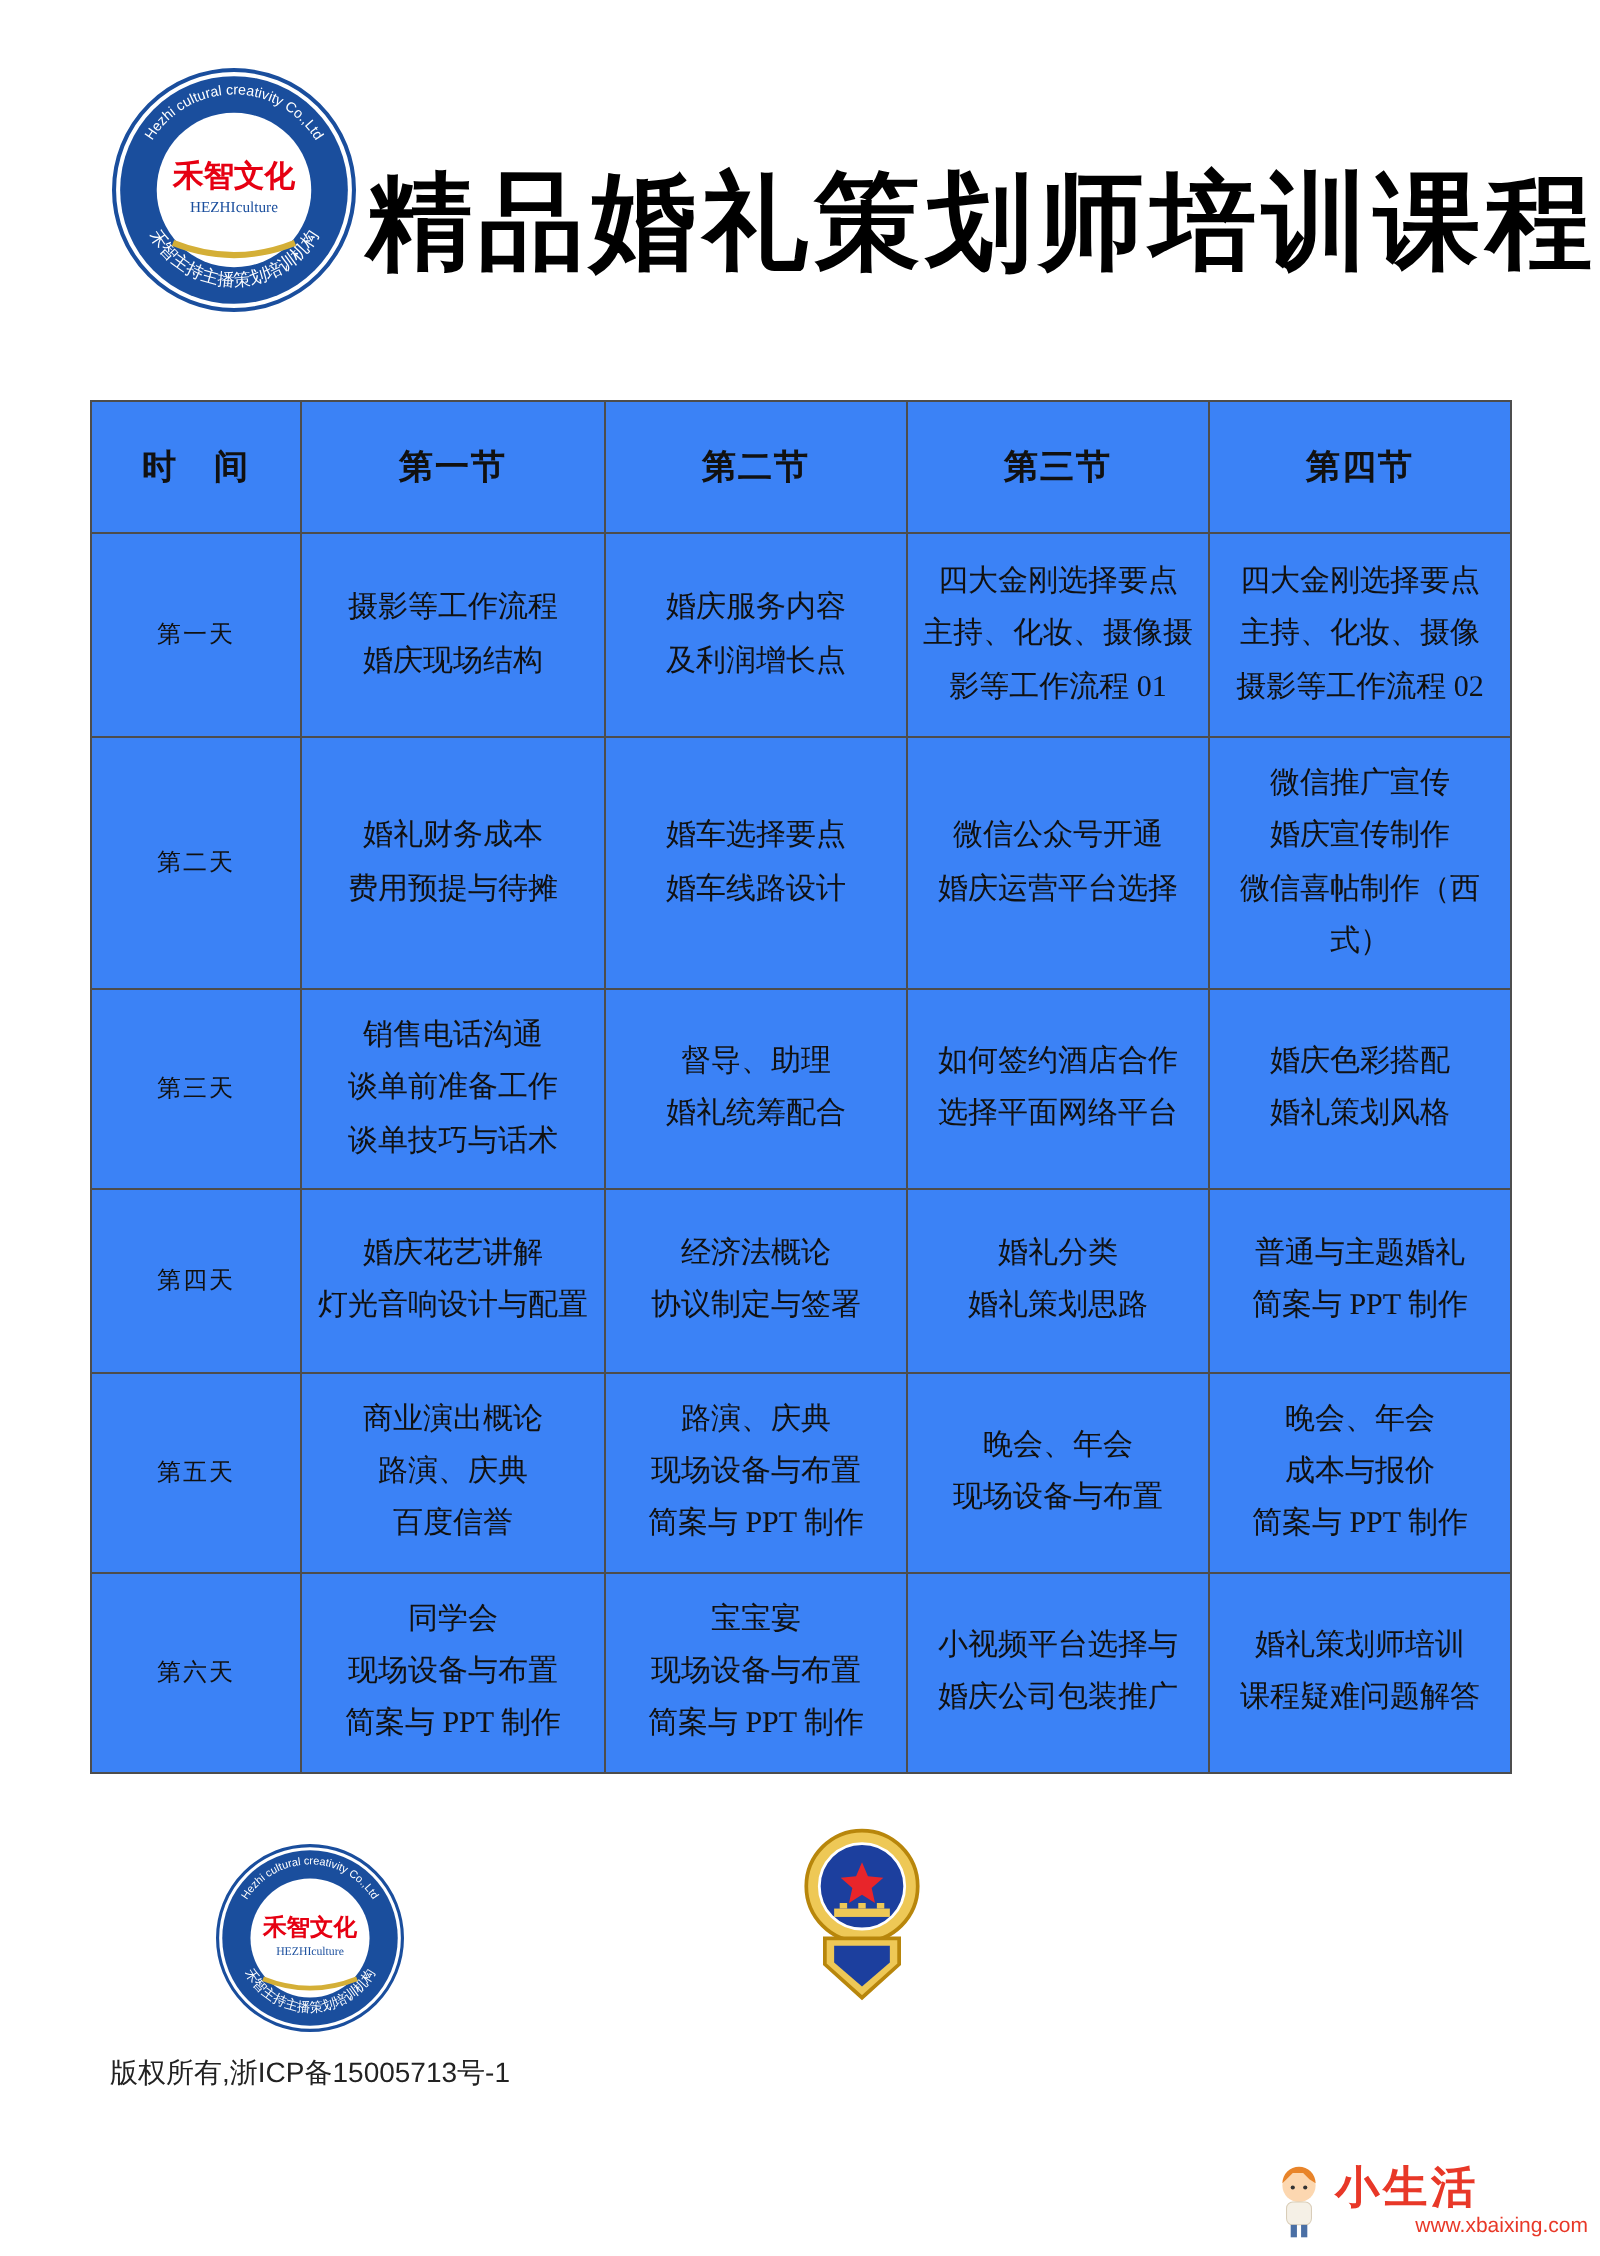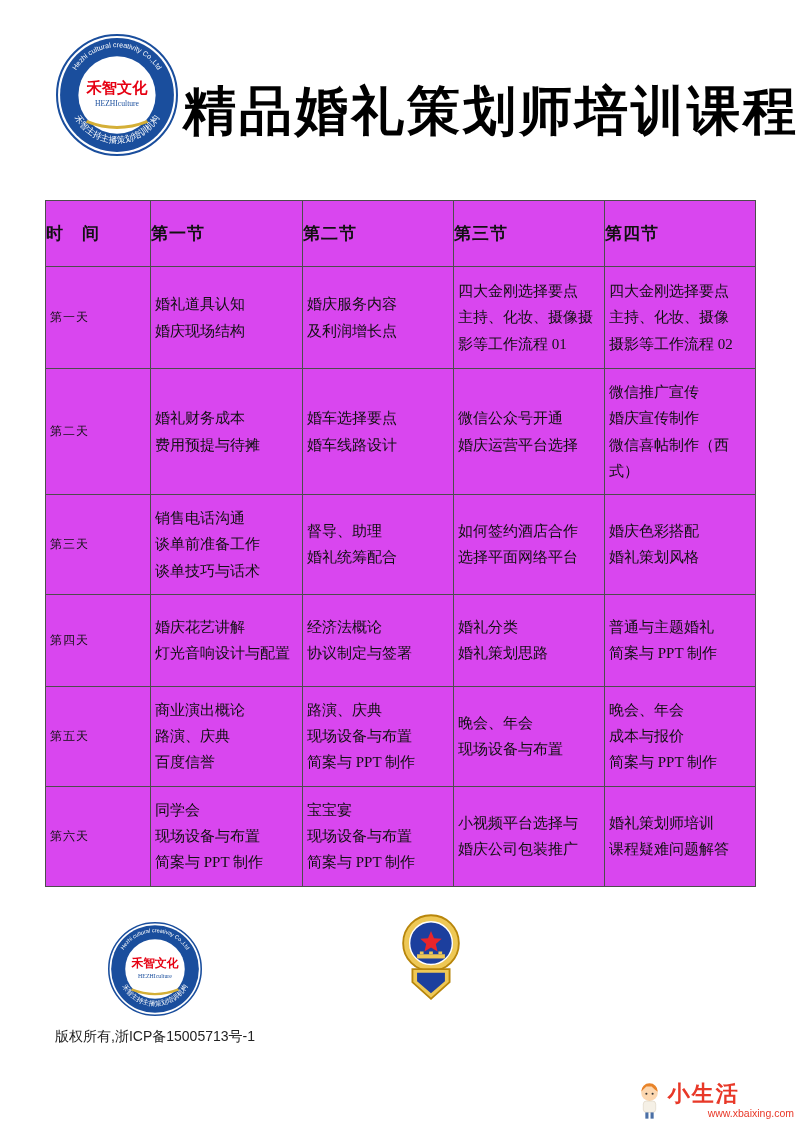--- a/index.html
+++ b/index.html
@@ -9,22 +9,22 @@
 
   
   .logo-top { position:absolute; left:56px; top:34px; width:122px; height:122px; }
   .page-title { position:absolute; left:183px; top:76px; width:580px;
     font-family:"Liberation Sans","DejaVu Sans",sans-serif; font-weight:900;
     font-size:53px; letter-spacing:3px; color:#000; white-space:nowrap; }
 
   
   table.schedule { position:absolute; left:45px; top:200px; width:710px;
     border-collapse:collapse; table-layout:fixed; }
-  .schedule th, .schedule td { border:1px solid #4d4d4d; text-align:left;
-    vertical-align:middle; color:#111; background:#d946ef; }
+  .schedule th, .schedule td { border:1px solid #4d4d4d; text-align:center;
+    vertical-align:middle; color:#111; background:#3b82f6; }
   .schedule th { height:66px; font-size:17px; font-weight:bold; letter-spacing:1px; }
   .schedule td { font-size:15px; line-height:1.75; padding:10px 4px; white-space:pre-line; }
   .schedule td.day { font-size:12px; letter-spacing:1px; }
   tr.r1 { height:102px; } tr.r2 { height:92px; } tr.r3 { height:96px; }
   tr.r4 { height:92px; } tr.r5 { height:95px; } tr.r6 { height:100px; }
 
   
   .logo-footer { position:absolute; left:108px; top:922px; width:94px; height:94px; }
   .copyright { position:absolute; left:40px; top:1028px; width:230px; text-align:center;
     font-size:14px; color:#222; font-family:"Liberation Sans","DejaVu Sans",sans-serif; }
@@ -86,21 +86,21 @@
         <th>时　间</th>
         <th>第一节</th>
         <th>第二节</th>
         <th>第三节</th>
         <th>第四节</th>
       </tr>
     </thead>
     <tbody>
       <tr class="r1">
         <td class="day">第一天</td>
-        <td>婚礼道具认知
+        <td>摄影等工作流程
 婚庆现场结构</td>
         <td>婚庆服务内容
 及利润增长点</td>
         <td>四大金刚选择要点
 主持、化妆、摄像摄
 影等工作流程 01</td>
         <td>四大金刚选择要点
 主持、化妆、摄像
 摄影等工作流程 02</td>
       </tr>

